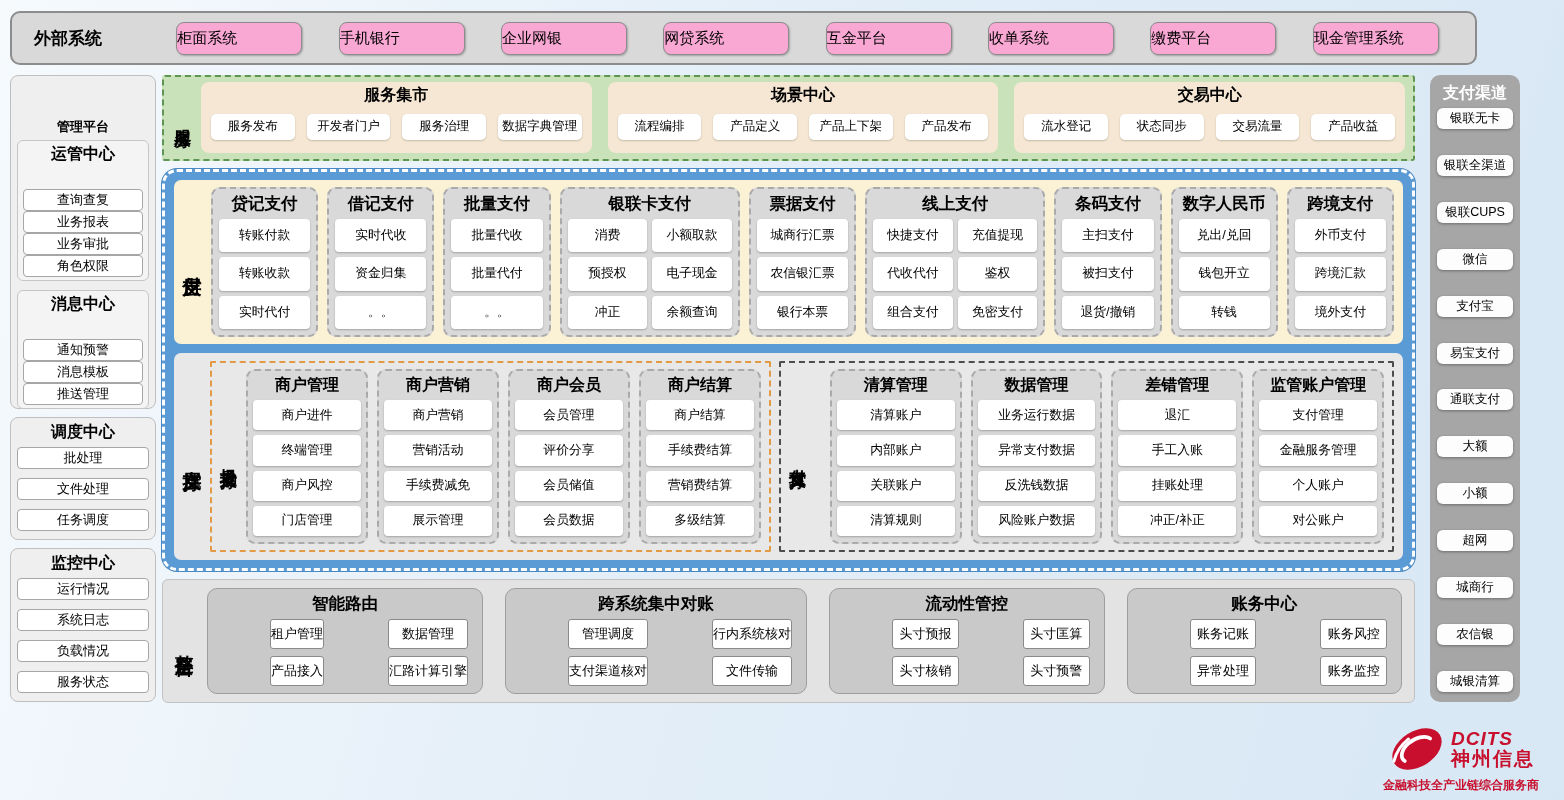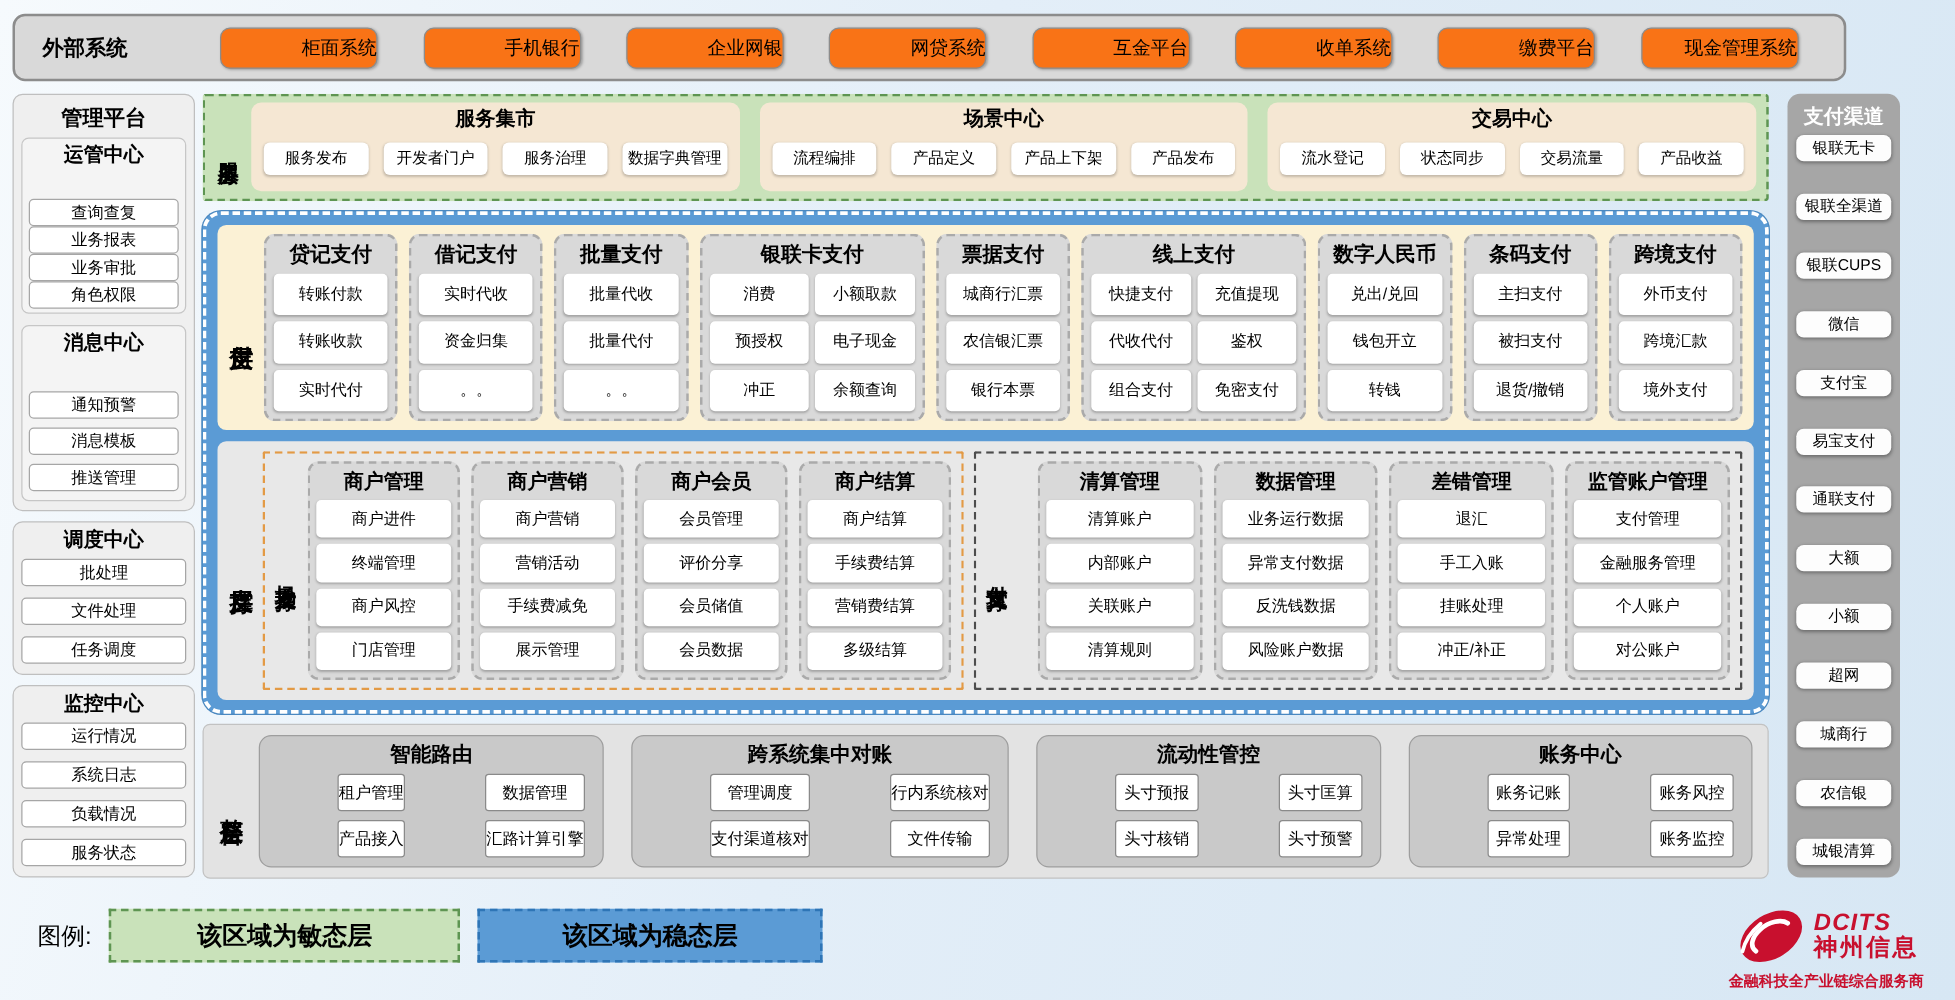--- a/index.html
+++ b/index.html
@@ -15,33 +15,33 @@
 
   
   .top-bar {
     position:absolute; left:10px; top:11px; width:1467px; height:54px;
     background:#d9d9d9; border:2px solid #8c8c8c; border-radius:10px;
     display:flex; align-items:center;gap:38px;
   }
   .top-label { font-size:17px; font-weight:700; margin-left:22px; white-space:nowrap; }
   .top-items { flex:1; display:flex; justify-content:space-evenly; align-items:center; }
   .tanbtn {
-    width:126px; padding:6px 0; text-align:right; font-size:15px;
-    background:#f97316; border:1.5px solid #8c8c8c; border-radius:8px;
+    width:126px; padding:6px 0; text-align:left; font-size:15px;
+    background:#f9a8d4; border:1.5px solid #8c8c8c; border-radius:8px;
     box-shadow:1px 1px 2px rgba(0,0,0,.25);
   }
 
   
   .left-col { position:absolute; left:10px; top:75px; width:146px; height:627px;
     display:flex; flex-direction:column; gap:8px; }
   .mp-outer {
     height:334px; background:#efefef; border:1.5px solid #bfbfbf; border-radius:8px;
     padding:5px 6px 7px; display:flex; flex-direction:column;
   }
-  .mp-outer-title { font-size:17px; font-weight:700; text-align:center; padding:2px 0 4px; }
+  .mp-outer-title { font-size:13px; font-weight:700; text-align:center; padding:2px 0 4px;margin-top:35px; }
   .mp-sections { flex:1; display:flex; flex-direction:column; gap:9px; }
   .mp { flex:1; background:#f4f4f4; border:1px solid #c6c6c6; border-radius:6px;
         padding:3px 5px; display:flex; flex-direction:column; }
   .mp-title { font-size:16px; font-weight:700; text-align:center; }
   .mp-items { flex:1; display:flex; flex-direction:column; justify-content:space-around;margin-top:24px; }
   .mp-lower { flex:1; display:flex; flex-direction:column; gap:8px; }
   .mpb { background:#efefef; border:1.5px solid #bfbfbf; border-radius:8px;
          padding:4px 6px; display:flex; flex-direction:column; }
   .mpb:first-child { flex:0.88; }
   .mpb:last-child { flex:1.12; }
@@ -306,33 +306,33 @@
               <div class="pay-items" style="--cols: 2;">
                 <div class="wbtn">快捷支付</div>
                 <div class="wbtn">充值提现</div>
                 <div class="wbtn">代收代付</div>
                 <div class="wbtn">鉴权</div>
                 <div class="wbtn">组合支付</div>
                 <div class="wbtn">免密支付</div>
               </div>
             </div>
             <div class="pay">
+              <div class="pay-title">条码支付</div>
+              <div class="pay-items" style="--cols: 1;">
+                <div class="wbtn">主扫支付</div>
+                <div class="wbtn">被扫支付</div>
+                <div class="wbtn">退货/撤销</div>
+              </div>
+            </div>
+            <div class="pay">
               <div class="pay-title">数字人民币</div>
               <div class="pay-items" style="--cols: 1;">
                 <div class="wbtn">兑出/兑回</div>
                 <div class="wbtn">钱包开立</div>
                 <div class="wbtn">转钱</div>
-              </div>
-            </div>
-            <div class="pay">
-              <div class="pay-title">条码支付</div>
-              <div class="pay-items" style="--cols: 1;">
-                <div class="wbtn">主扫支付</div>
-                <div class="wbtn">被扫支付</div>
-                <div class="wbtn">退货/撤销</div>
               </div>
             </div>
             <div class="pay">
               <div class="pay-title">跨境支付</div>
               <div class="pay-items" style="--cols: 1;">
                 <div class="wbtn">外币支付</div>
                 <div class="wbtn">跨境汇款</div>
                 <div class="wbtn">境外支付</div>
               </div>
             </div>
@@ -481,25 +481,20 @@
         <div class="chbtn">通联支付</div>
         <div class="chbtn">大额</div>
         <div class="chbtn">小额</div>
         <div class="chbtn">超网</div>
         <div class="chbtn">城商行</div>
         <div class="chbtn">农信银</div>
         <div class="chbtn">城银清算</div>
       </div>
   </div>
 
-  <div class="legend">
-    <div class="legend-label">图例:</div>
-    <div class="legend-green">该区域为敏态层</div>
-    <div class="legend-blue">该区域为稳态层</div>
-  </div>
 
   <div class="logo">
     <div class="logo-row">
       <svg width="60" height="52" viewBox="0 0 64 56">
         <g transform="rotate(-32 32 28)">
           <ellipse cx="32" cy="28" rx="29" ry="19" fill="#c8102e"></ellipse>
           <path d="M14 32 a18 11 0 1 1 36 -6" fill="none" stroke="#ffffff" stroke-width="4" stroke-linecap="round"></path>
           <path d="M4 26 Q 14 16 30 14" fill="none" stroke="#ffffff" stroke-width="3.2" stroke-linecap="round"></path>
         </g>
       </svg>

